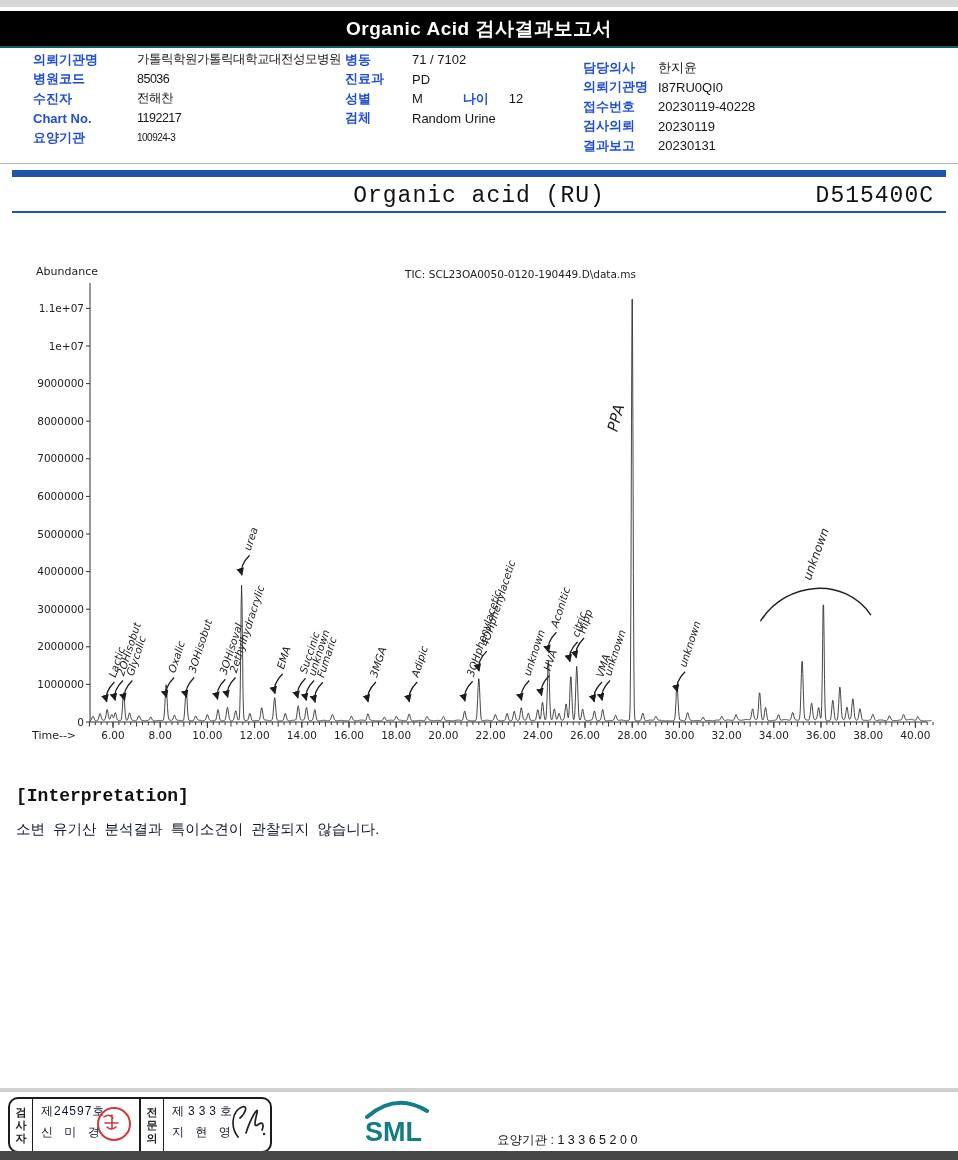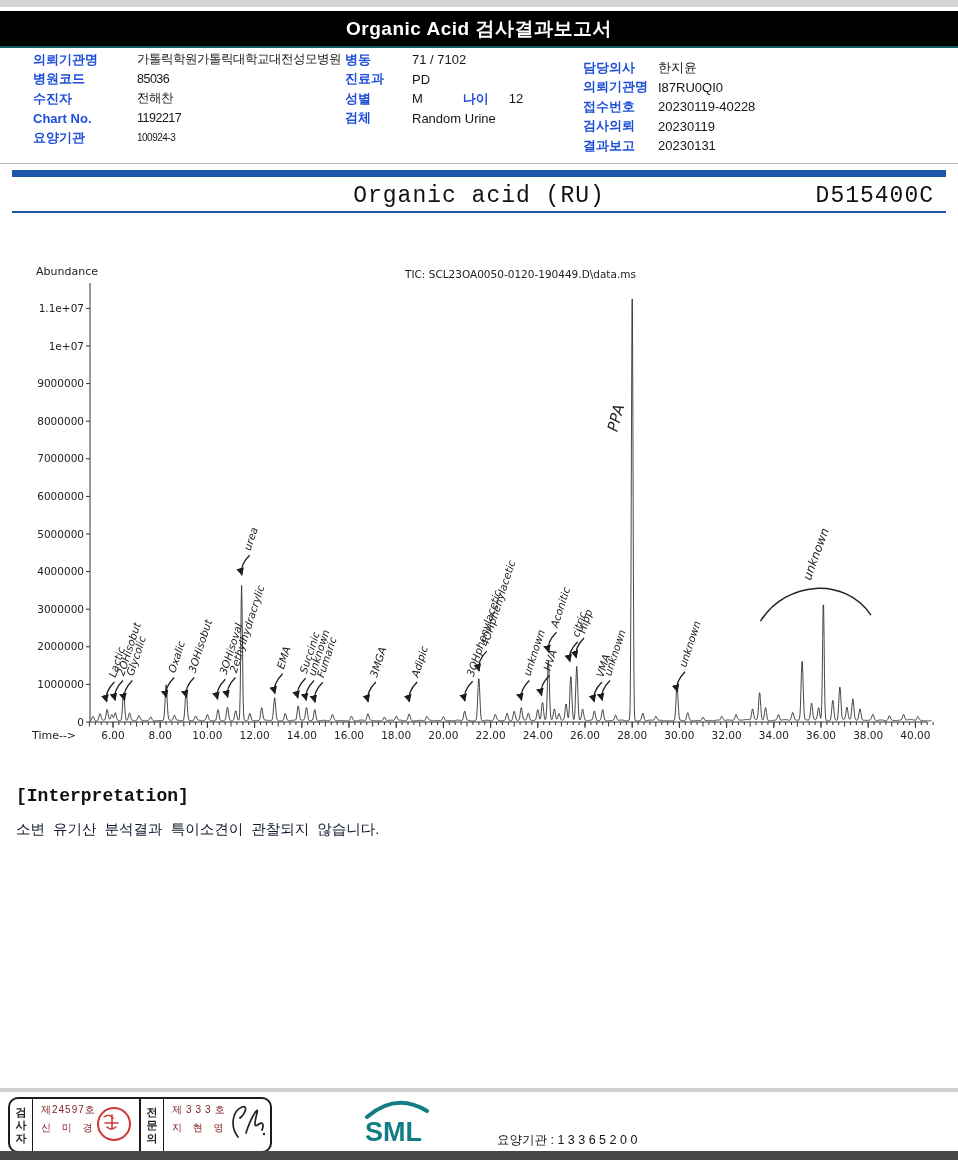--- a/index.html
+++ b/index.html
@@ -29,21 +29,21 @@
                font-size:18px;font-weight:bold;}
   .interp-text{position:absolute;left:16px;top:820px;font-size:14.5px;white-space:pre-wrap;color:#0f172a;}
   
   .footer-divider{position:absolute;left:0;top:1088px;width:958px;height:4px;background:#d0d0d0;}
   .sign-box{position:absolute;left:8px;top:1097px;width:260px;height:52px;border:2px solid #1c1c1c;
             border-radius:10px;display:flex;overflow:hidden;}
   .role-cell{width:18px;border-right:1.5px solid #1c1c1c;font-size:11px;line-height:13px;
              display:flex;align-items:center;justify-content:center;text-align:center;
              word-break:break-all;padding:16px 2px;font-weight:bold;color:#222;}
   .role-cell.second{border-left:1.5px solid #1c1c1c;}
-  .cred-cell{position:relative;flex:1;padding:4px 0 12px 8px;font-size:10px;color:#7f1d1d;}
+  .cred-cell{position:relative;flex:1;padding:4px 0 12px 8px;font-size:12px;color:#0f172a;}
   .cred-cell .no{letter-spacing:1px;}
   .cred-cell .nm{margin-top:4px;letter-spacing:4px;}
   .cell-a{border-right:1.5px solid #1c1c1c;}
   .stamp{position:absolute;right:8px;top:8px;width:30px;height:30px;border:2px solid #cf3a3a;border-radius:50%;}
   .sig{position:absolute;right:2px;top:2px;}
   .sml{position:absolute;left:362px;top:1098px;}
   .org-name{position:absolute;left:424px;top:1148px;font-size:13px;font-weight:bold;color:#157f88;margin-top:33px;}
   .f-lines{position:absolute;left:497px;top:1097px;font-size:12.5px;line-height:17.5px;color:#141414;white-space:pre;}
   .bottom-bar{position:absolute;left:0;top:1151px;width:958px;height:9px;background:#474747;}
 </style>

